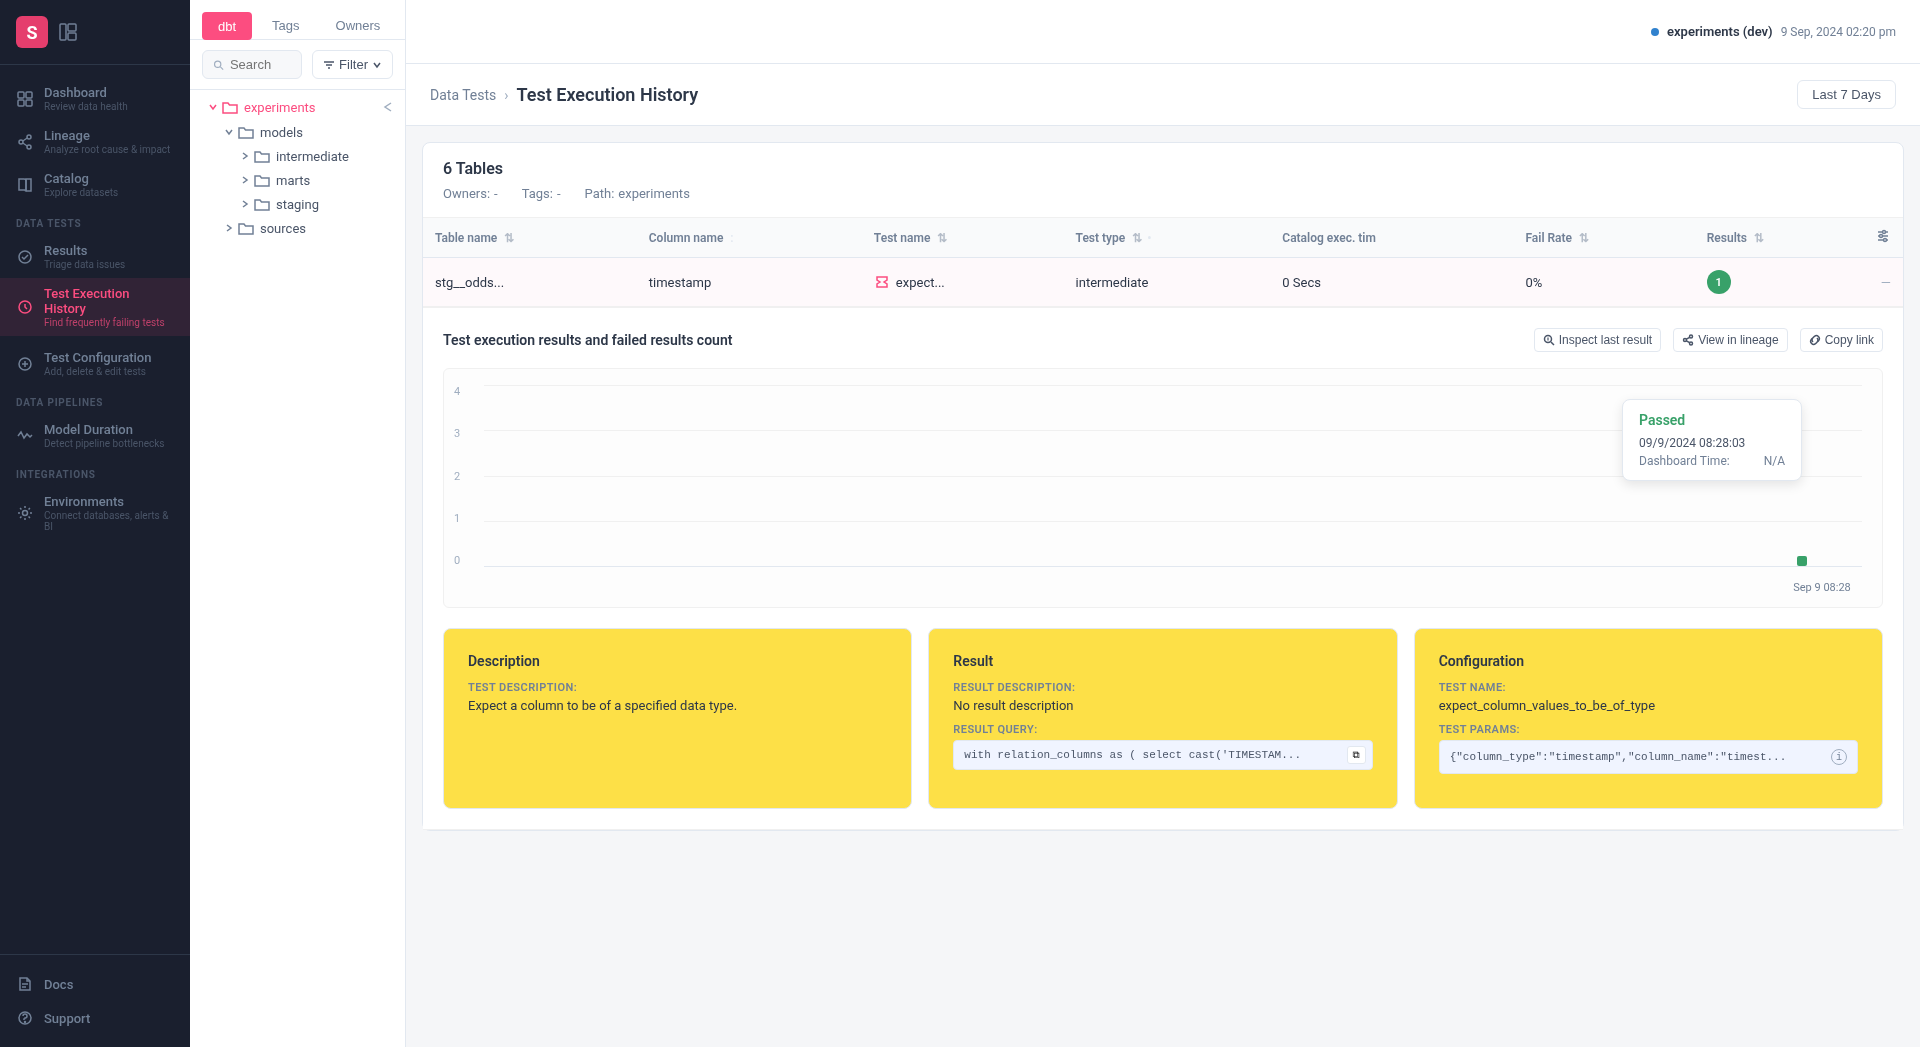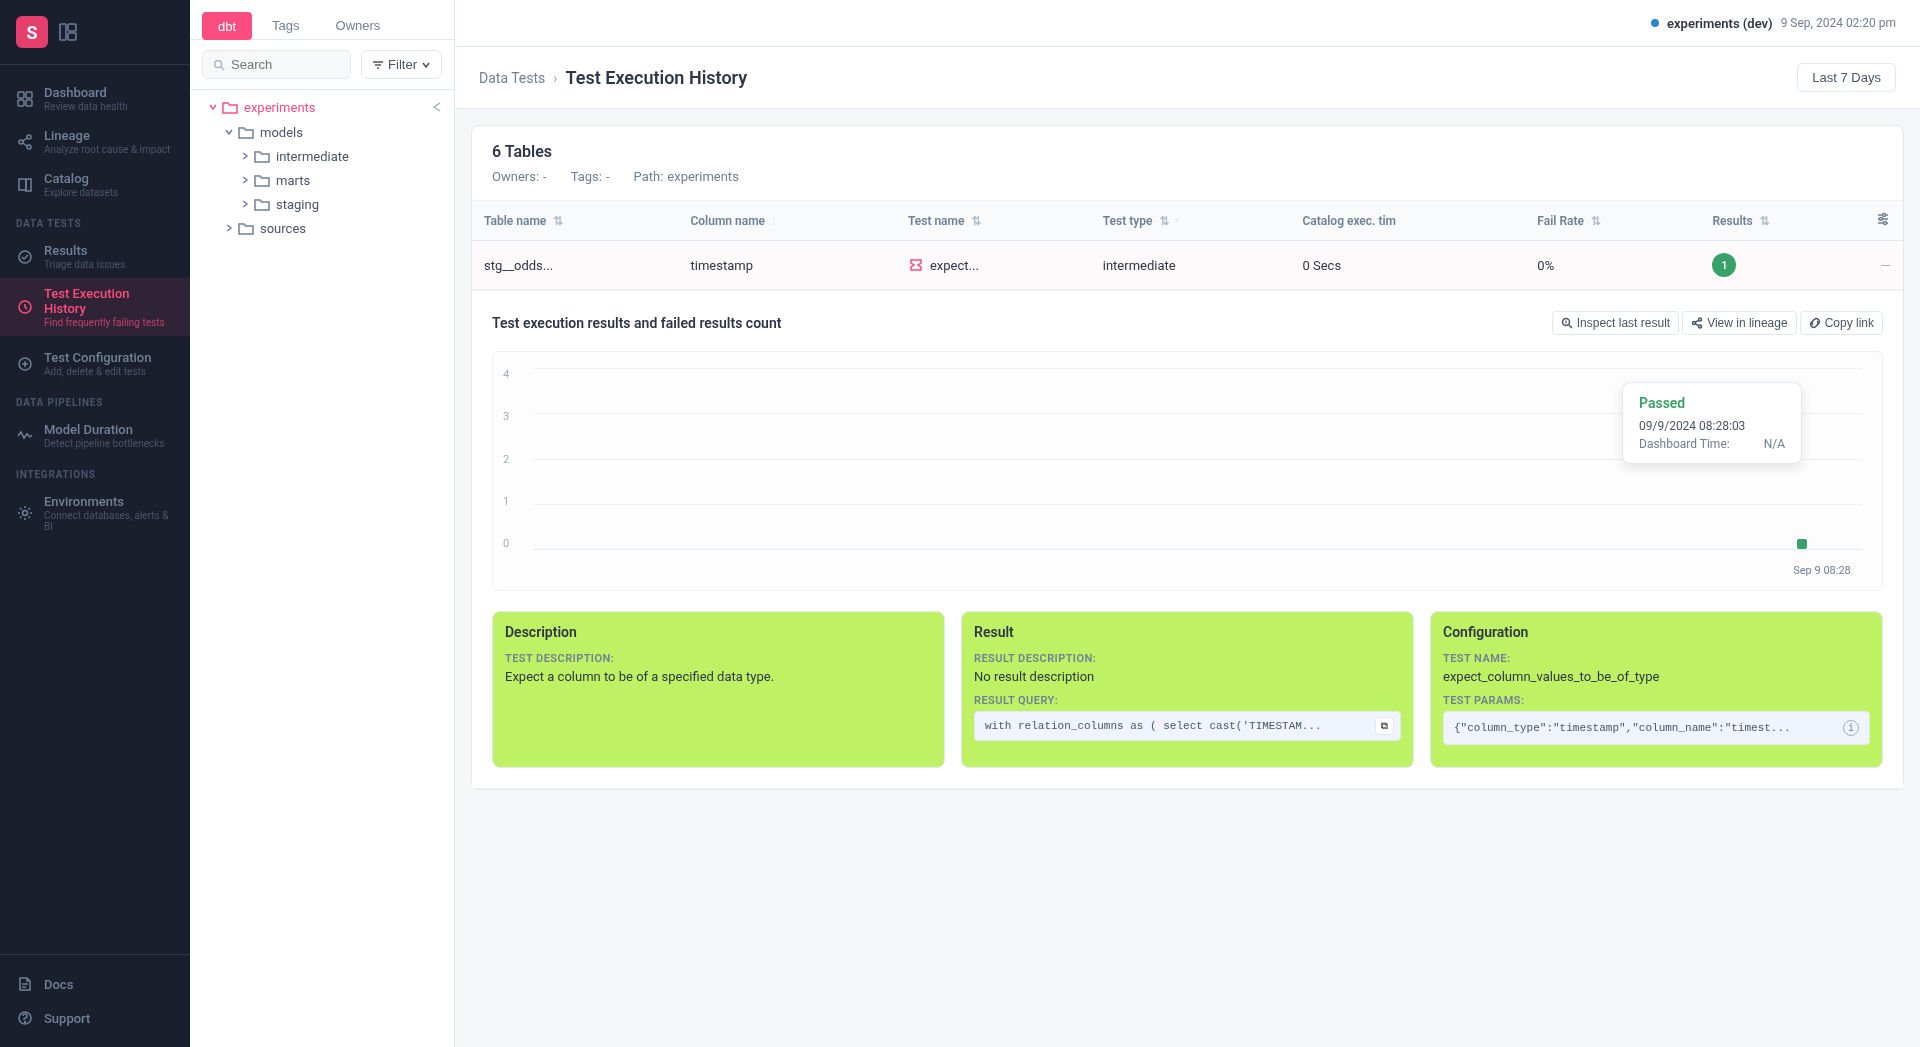--- a/index.html
+++ b/index.html
@@ -15,40 +15,40 @@
     .nav-item { display: flex; align-items: center; gap: 10px; padding: 8px 16px; cursor: pointer; color: #718096; transition: all 0.15s; }
     .nav-item.active { color: #fc4d80; background: rgba(252,77,128,0.1); }
     .nav-item-icon { width: 18px; height: 18px; display: flex; align-items: center; justify-content: center; flex-shrink: 0; }
     .nav-item-content { display: flex; flex-direction: column; }
     .nav-item-title { font-size: 13px; font-weight: 500; }
     .nav-item-subtitle { font-size: 10px; color: #4a5568; margin-top: 1px; }
     .nav-item.active .nav-item-subtitle { color: #fc4d80; opacity: 0.7; }
     .sidebar-bottom { padding: 12px 0; border-top: 1px solid #2d3748; }
 
     
-    .tree-panel { width: 265px; background: white; border-right: 1px solid #e2e8f0; display: flex; flex-direction: column; flex-shrink: 0; }
+    .tree-panel { width: 216px; background: white; border-right: 1px solid #e2e8f0; display: flex; flex-direction: column; flex-shrink: 0; }
     .tree-tabs { display: flex; padding: 12px 12px 0; gap: 4px; border-bottom: 1px solid #e2e8f0; }
     .tree-tab { padding: 6px 16px; border-radius: 4px 4px 0 0; cursor: pointer; font-size: 13px; font-weight: 500; color: #718096; background: transparent; border: none; }
     .tree-tab.active { background: #fc4d80; color: white; border-radius: 4px; margin-bottom: -1px; }
     .tree-search { padding: 10px 12px; border-bottom: 1px solid #e2e8f0; }
     .search-box { display: flex; align-items: center; gap: 6px; background: #f7f8fa; border: 1px solid #e2e8f0; border-radius: 6px; padding: 6px 10px; }
     .search-input { border: none; background: transparent; outline: none; font-size: 13px; color: #4a5568; width: 100%; }
     .filter-btn { display: flex; align-items: center; gap: 4px; padding: 6px 10px; border: 1px solid #e2e8f0; border-radius: 6px; background: white; cursor: pointer; font-size: 13px; color: #4a5568; margin-left: 4px; }
     .tree-content { flex: 1; overflow-y: auto; padding: 4px 0; }
     .tree-item { display: flex; align-items: center; padding: 4px 8px; cursor: pointer; color: #4a5568; font-size: 13px; }
     .tree-indent-1 { padding-left: 16px; }
     .tree-indent-2 { padding-left: 32px; }
     .tree-indent-3 { padding-left: 48px; }
     .chevron { width: 14px; height: 14px; display: inline-flex; align-items: center; justify-content: center; flex-shrink: 0; margin-right: 2px; }
     .folder-icon { width: 16px; height: 16px; margin-right: 6px; flex-shrink: 0; }
     .collapse-btn { margin-left: auto; width: 18px; height: 18px; display: flex; align-items: center; justify-content: center; color: #a0aec0; cursor: pointer; border-radius: 3px; }
 
     
     .main { flex: 1; display: flex; flex-direction: column; overflow: hidden; }
-    .top-bar { background: white; border-bottom: 1px solid #e2e8f0; padding: 0 24px; height: 47px; display: flex; align-items: center; justify-content: flex-end; }
+    .top-bar { background: white; border-bottom: 1px solid #e2e8f0; padding: 0 24px; height: 64px; display: flex; align-items: center; justify-content: flex-end; }
     .env-info { display: flex; align-items: center; gap: 8px; font-size: 13px; }
     .env-dot { width: 8px; height: 8px; background: #3182ce; border-radius: 50%; }
     .env-name { font-weight: 600; color: #2d3748; }
     .env-date { color: #718096; font-size: 12px; }
 
     .content-area { flex: 1; overflow-y: auto; padding: 0; background: #f5f6f8; }
 
     
     .page-header { background: white; padding: 16px 24px; border-bottom: 1px solid #e2e8f0; display: flex; align-items: center; justify-content: space-between; }
     .breadcrumb { display: flex; align-items: center; gap: 8px; font-size: 14px; }
@@ -70,33 +70,33 @@
     .data-table td { padding: 12px 12px; font-size: 13px; color: #2d3748; border-bottom: 1px solid #f0f0f0; }
     .data-table tr.expanded { background: #fef9fb; }
     .result-badge { display: inline-flex; align-items: center; justify-content: center; width: 24px; height: 24px; border-radius: 50%; background: #38a169; color: white; font-size: 11px; font-weight: 600; }
     .expand-icon { color: #a0aec0; cursor: pointer; }
 
     
     .expanded-row td { padding: 0; background: #fff; }
     .expanded-content { padding: 20px; border-top: 1px solid #f0f0f0; }
     .exec-results-header { display: flex; align-items: center; justify-content: space-between; margin-bottom: 16px; }
     .exec-results-title { font-size: 14px; font-weight: 600; color: #2d3748; }
-    .exec-actions { display: flex; gap: 3px; justify-content: space-between; }
+    .exec-actions { display: flex; gap: 12px; justify-content: space-between; }
     .exec-action-btn { display: flex; align-items: center; gap: 4px; font-size: 12px; color: #4a5568; cursor: pointer; padding: 4px 8px; border-radius: 4px; border: 1px solid #e2e8f0; background: white; }
 
     
     .chart-container { position: relative; background: #fdfdfd; border: 1px solid #f0f0f0; border-radius: 6px; padding: 16px 20px 40px; margin-bottom: 20px; height: 260px; }
     
     
     .tooltip { position: absolute; background: white; border: 1px solid #e2e8f0; border-radius: 8px; padding: 12px 16px; box-shadow: 0 4px 12px rgba(0,0,0,0.1); min-width: 160px; z-index: 10; }
     .tooltip-status { font-size: 14px; font-weight: 600; color: #38a169; margin-bottom: 8px; }
 
     
     .details-cards { display: grid; grid-template-columns: 1fr 1fr 1fr; gap: 16px; }
-    .detail-card { background: #bef264; border: 1px solid #e2e8f0; border-radius: 8px; padding: 12px; }
+    .detail-card { background: #fde047; border: 1px solid #e2e8f0; border-radius: 8px; padding: 24px; }
     .detail-card-title { font-size: 14px; font-weight: 600; color: #2d3748; margin-bottom: 12px; }
     .detail-field { margin-bottom: 10px; }
     .detail-field-label { font-size: 11px; font-weight: 600; color: #718096; margin-bottom: 4px; text-transform: uppercase; letter-spacing: 0.04em; }
     .detail-field-value { font-size: 13px; color: #2d3748; }
     .code-block { background: #f0f4ff; border: 1px solid #e2e8f0; border-radius: 4px; padding: 8px 10px; font-family: 'Courier New', monospace; font-size: 11px; color: #4a5568; position: relative; }
     .copy-btn { position: absolute; right: 6px; top: 50%; transform: translateY(-50%); background: white; border: 1px solid #e2e8f0; border-radius: 3px; padding: 2px 5px; cursor: pointer; font-size: 10px; }
     .params-block { background: #f0f4ff; border: 1px solid #e2e8f0; border-radius: 4px; padding: 8px 10px; font-family: 'Courier New', monospace; font-size: 11px; color: #4a5568; display: flex; align-items: center; justify-content: space-between; }
     .info-icon { width: 16px; height: 16px; border: 1px solid #a0aec0; border-radius: 50%; display: inline-flex; align-items: center; justify-content: center; font-size: 10px; color: #718096; cursor: pointer; }
   </style>
 </head>

